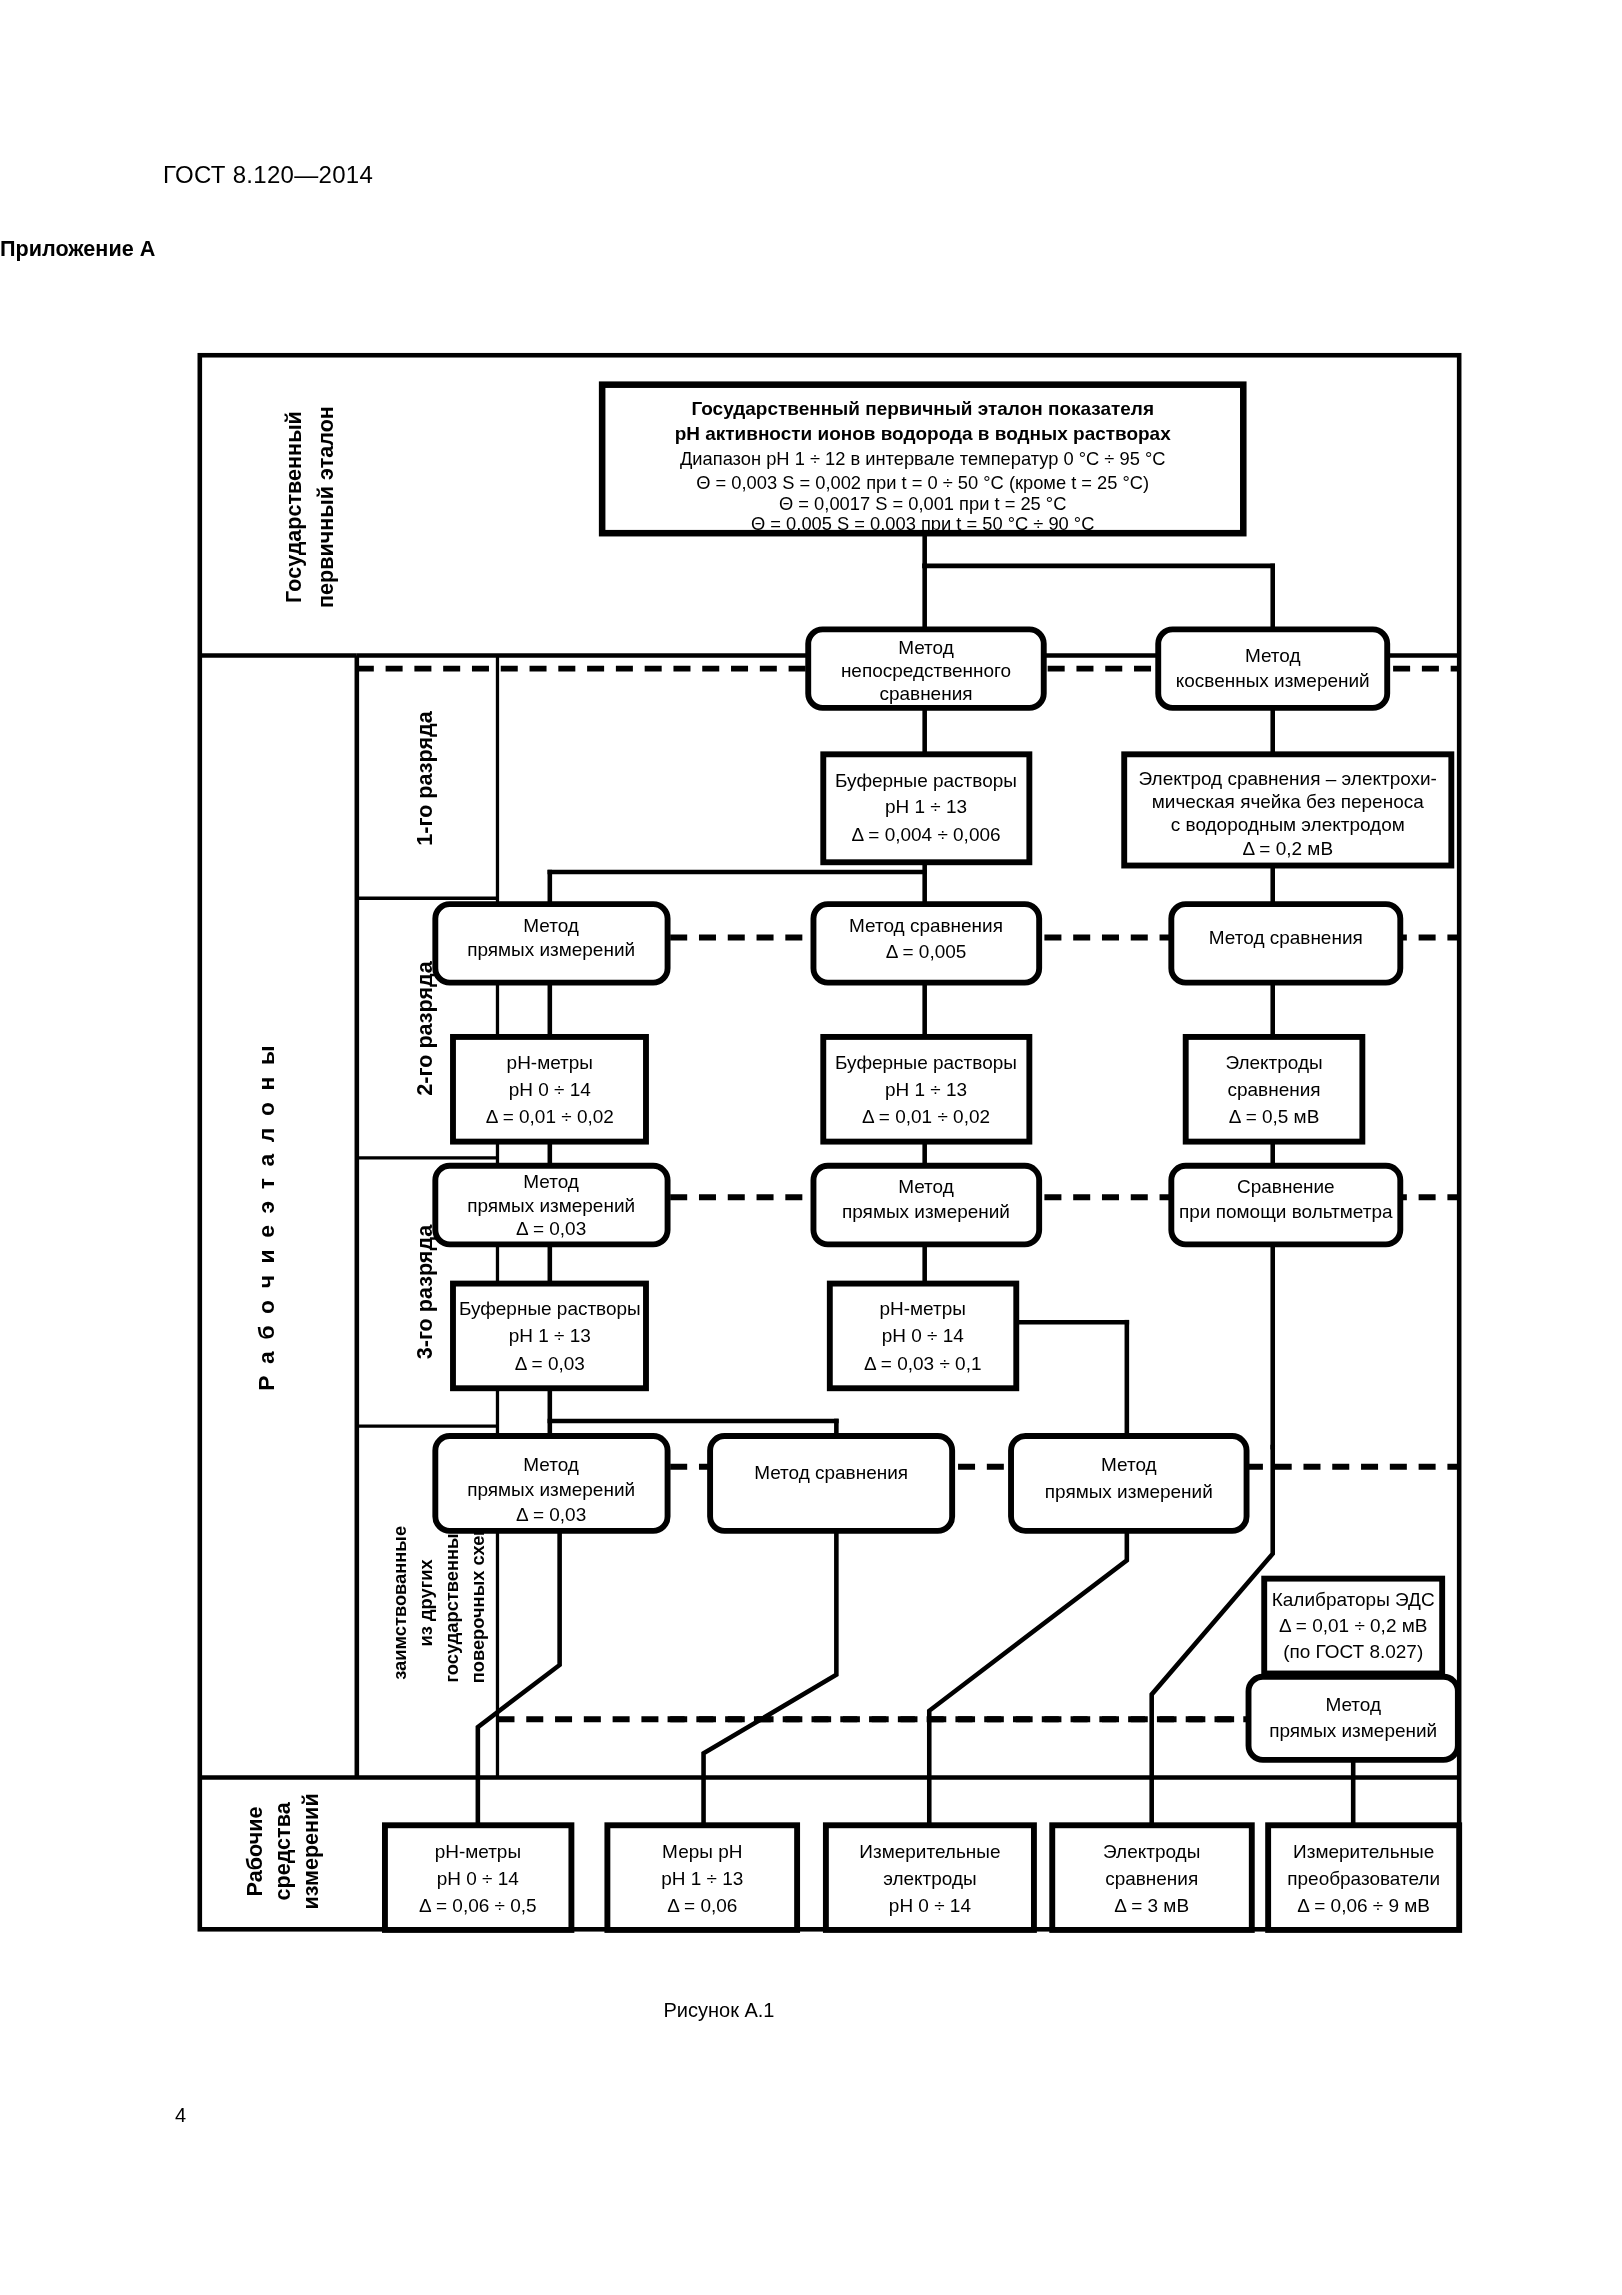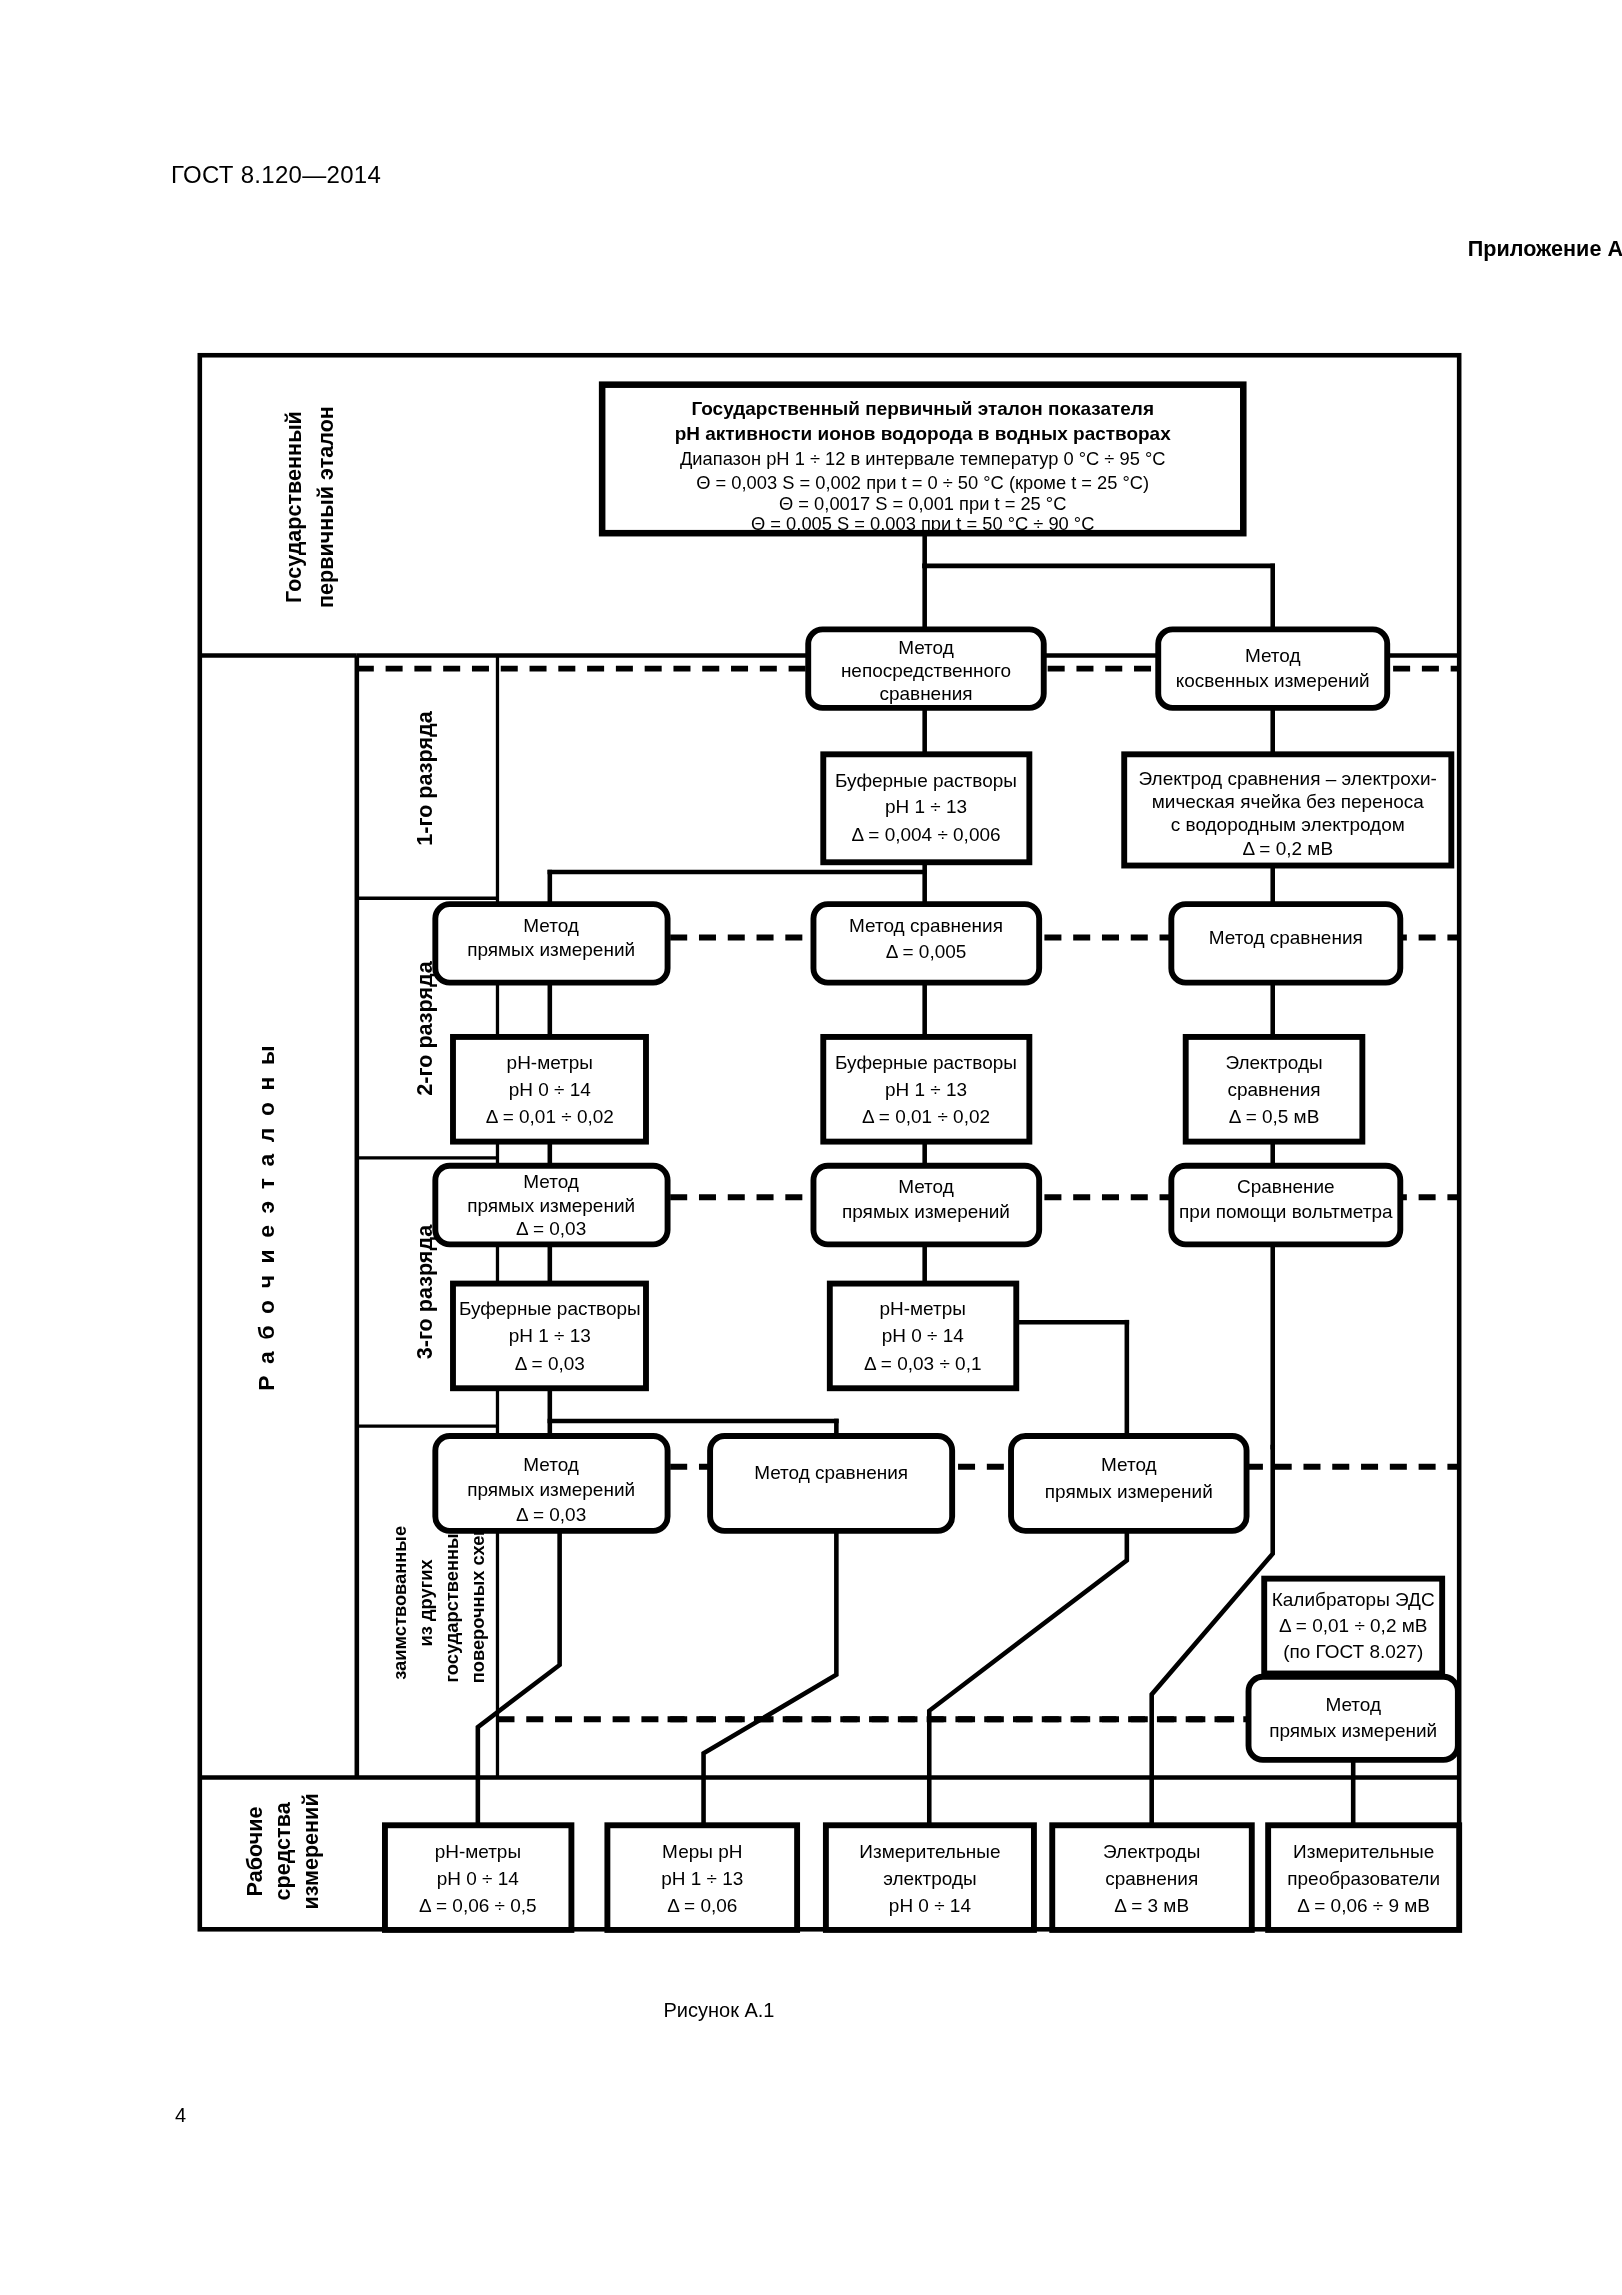--- a/index.html
+++ b/index.html
@@ -2,25 +2,25 @@
 <html style="font-size:10.5px"><head>
 <meta charset="utf-8">
 <style>
   html, body { margin:0; padding:0; background:#fff; }
   body {
     width:1623px; height:2295px;
     font-family:"Liberation Sans", sans-serif;
     color:#000; position:relative; overflow:hidden;
   }
   .gost-header {
-    position:absolute; left:171px; top:161px;
+    position:absolute; left:163px; top:161px;
     font-size:24px; font-weight:400; letter-spacing:0.3px;
   }
   .title-block {
-    position:absolute; left:0; top:236px; width:1623px; text-align:right;
+    position:absolute; left:0; top:236px; width:1623px; text-align:left;
   }
   .title-block .t1 { font-size:21.6px; font-weight:bold; margin-bottom:19.6px; }
   .title-block .t2 { font-size:21.6px; font-weight:bold; margin-bottom:19.6px; }
   .title-block .t3 { font-size:21.6px; font-weight:bold; }
   .figure-caption {
     position:absolute; left:0; top:1999px; width:1438px; text-align:center;
     font-size:20px;
   }
   .page-number {
     position:absolute; left:175px; top:2104px; font-size:20px;

